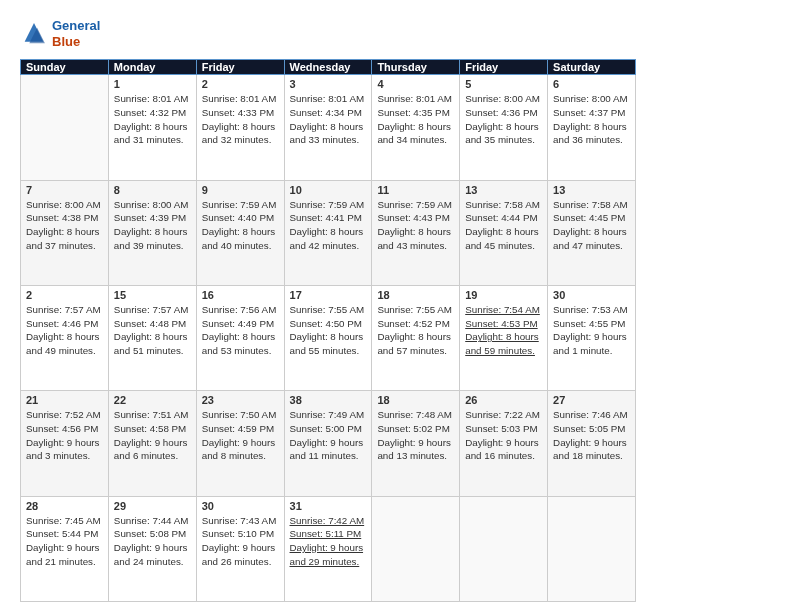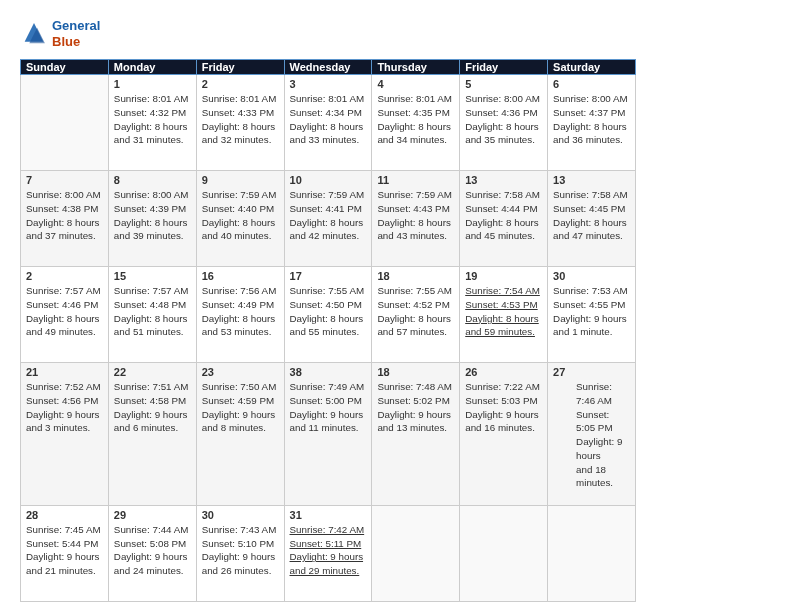--- a/index.html
+++ b/index.html
@@ -311,21 +311,21 @@
           </td>
           <td>
             <span class="day-number">26</span>
             <div class="day-info" style="white-space: pre-line;">Sunrise: 7:22 AM
 Sunset: 5:03 PM
 Daylight: 9 hours
 and 16 minutes.</div>
           </td>
           <td>
             <span class="day-number">27</span>
-            <div class="day-info" style="white-space: pre-line; margin-left: 23px;">Sunrise: 7:46 AM
+            <div class="day-info" style="white-space: pre-line;">Sunrise: 7:46 AM
 Sunset: 5:05 PM
 Daylight: 9 hours
 and 18 minutes.</div>
           </td>
         </tr>
         <tr>
           <td>
             <span class="day-number">28</span>
             <div class="day-info" style="white-space: pre-line;">Sunrise: 7:45 AM
 Sunset: 5:44 PM

